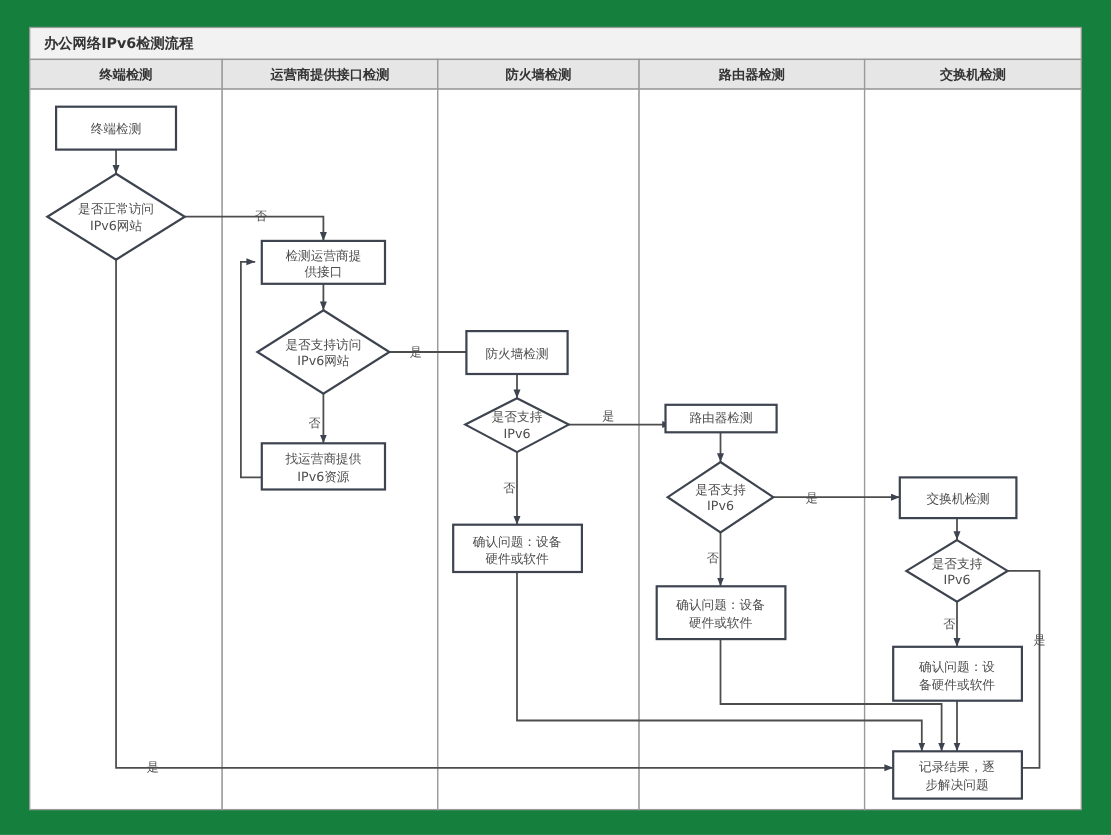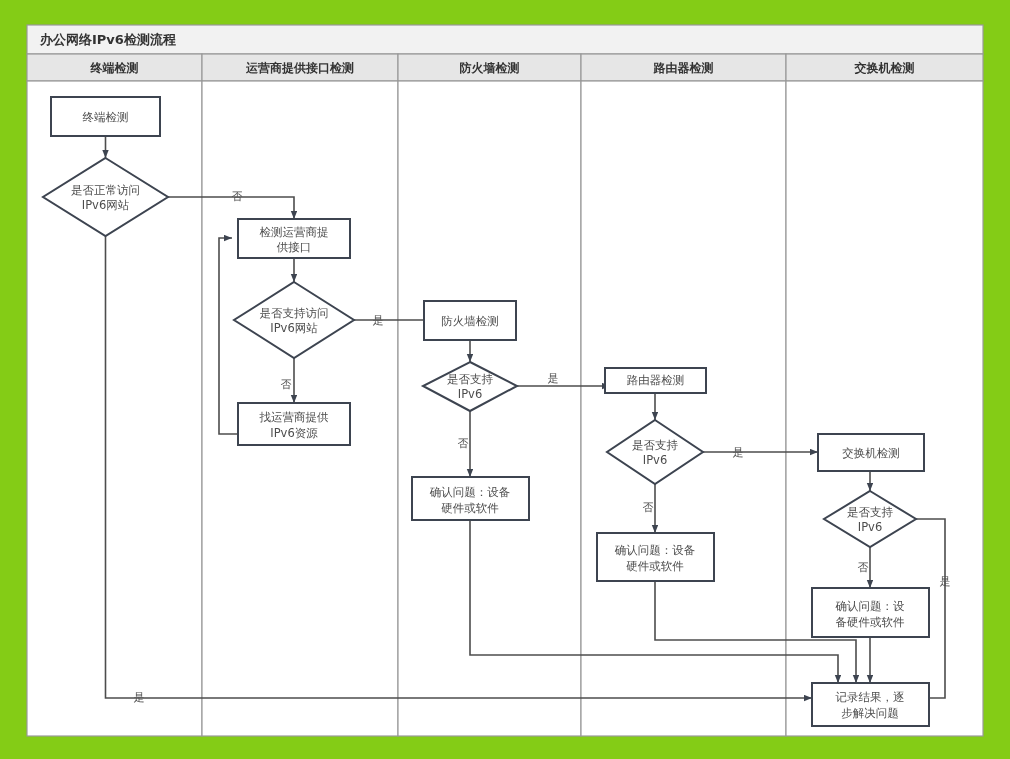--- a/index.html
+++ b/index.html
@@ -8,21 +8,21 @@
     background: #ffffff;
     width: 1010px;
     height: 759px;
     overflow: hidden;
     font-family: "DejaVu Sans", "Liberation Sans", sans-serif;
   }
   #canvas {
     position: relative;
     width: 1010px;
     height: 759px;
-    background: #84cc16;
+    background: #15803d;
   }
   #flow-svg {
     position: absolute;
     left: 0;
     top: 0;
     width: 1010px;
     height: 759px;
   }
   .lane-title-text {
     font-size: 13px;

